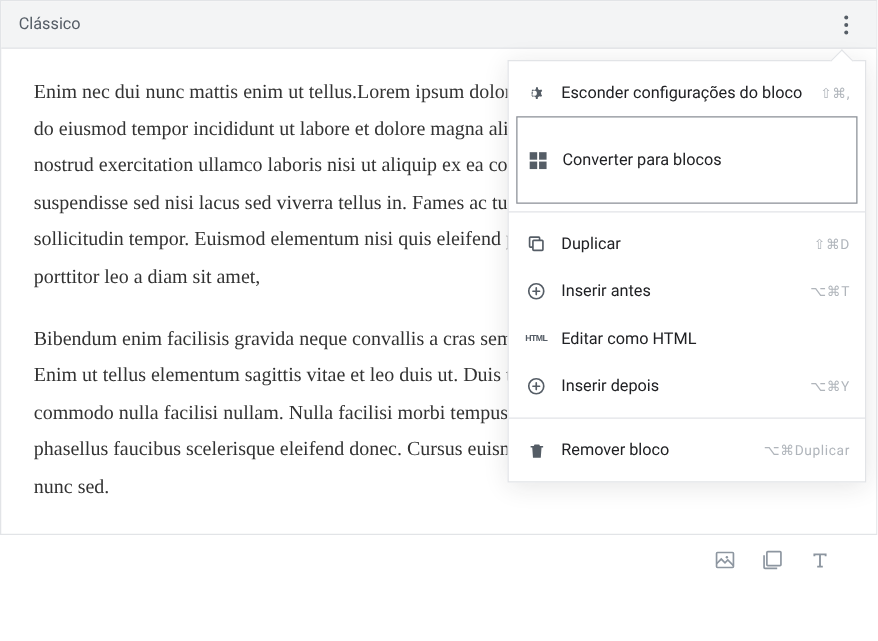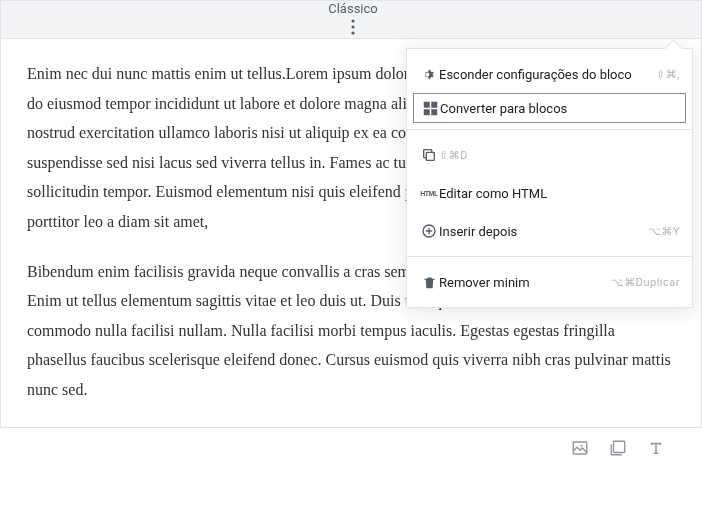--- a/index.html
+++ b/index.html
@@ -16,21 +16,20 @@
     margin: 0;
   }
   .block-header {
     display: flex;
     align-items: center;
     justify-content: space-between;
     background: #f3f4f5;
     border-bottom: 1px solid #e2e4e7;
     height: 38px;
     padding: 0 10px 0 14px;
-    flex-direction: column;
   }
   .block-title {
     font-size: 13px;
     color: #555d66;
   }
   .more-btn {
     width: 28px;
     height: 28px;
     display: flex;
     align-items: center;
@@ -85,37 +84,38 @@
   }
   .menu-group { padding: 6px 0; }
   .menu-divider { border-top: 1px solid #e2e4e7; }
   .menu-item {
     display: flex;
     align-items: center;
     padding: 9px 12px;
     font-size: 13px;
     color: #202124;
     cursor: pointer;
+    gap: 10px;
   }
   .menu-item .mi-icon {
     width: 20px; height: 20px;
     display:flex; align-items:center; justify-content:center;
     color:#555d66;
     flex-shrink:0;
   }
   .menu-item .mi-label { flex: 1; }
   .menu-item .mi-shortcut {
     font-size: 11px;
     color: #b0b5bb;
     letter-spacing: 0.5px;
   }
   .menu-item.highlight {
     margin: 0 6px;
     border: 1px solid #8a8f96;
-    padding: 4px 6px;
+    padding: 24px 6px;
   }
 
   svg { display:block; }
 </style>
 </head>
 <body>
 
 <div class="block">
   <div class="block-header">
     <span class="block-title">Clássico</span>
@@ -179,42 +179,53 @@
   </div>
   <div class="menu-divider"></div>
   <div class="menu-group">
     <div class="menu-item">
       <span class="mi-icon">
         <svg width="16" height="16" viewBox="0 0 24 24" fill="none" stroke="currentColor" stroke-width="2">
             <rect x="8" y="8" width="12" height="12" rx="1"></rect>
             <path d="M16 8V5a1 1 0 00-1-1H5a1 1 0 00-1 1v10a1 1 0 001 1h3"></path>
           </svg>
       </span>
+      <span class="mi-label">Duplicar</span>
       <span class="mi-shortcut">⇧⌘D</span>
-    </div>
-    <div class="menu-item">
-      <span class="mi-icon" style="font-size:7px;font-weight:600;letter-spacing:-0.5px;font-family:-apple-system,sans-serif;">HTML</span>
-      <span class="mi-label">Editar como HTML</span>
     </div>
     <div class="menu-item">
       <span class="mi-icon">
         <svg width="16" height="16" viewBox="0 0 24 24" fill="none" stroke="currentColor" stroke-width="2">
             <circle cx="12" cy="12" r="9"></circle>
             <path d="M12 8v8M8 12h8" stroke-linecap="round"></path>
           </svg>
       </span>
+      <span class="mi-label">Inserir antes</span>
+      <span class="mi-shortcut">⌥⌘T</span>
+    </div>
+    <div class="menu-item">
+      <span class="mi-icon" style="font-size:7px;font-weight:600;letter-spacing:-0.5px;font-family:-apple-system,sans-serif;">HTML</span>
+      <span class="mi-label">Editar como HTML</span>
+    </div>
+    <div class="menu-item">
+      <span class="mi-icon">
+        <svg width="16" height="16" viewBox="0 0 24 24" fill="none" stroke="currentColor" stroke-width="2">
+            <circle cx="12" cy="12" r="9"></circle>
+            <path d="M12 8v8M8 12h8" stroke-linecap="round"></path>
+          </svg>
+      </span>
       <span class="mi-label">Inserir depois</span>
       <span class="mi-shortcut">⌥⌘Y</span>
     </div>
   </div>
   <div class="menu-divider"></div>
   <div class="menu-group">
     <div class="menu-item">
       <span class="mi-icon">
         <svg width="15" height="15" viewBox="0 0 24 24" fill="currentColor">
             <path d="M6 7h12l-1 14H7L6 7zm3-3h6l1 2H8l1-2zM4 6h16v2H4V6z"></path>
           </svg>
       </span>
-      <span class="mi-label">Remover minim</span>
+      <span class="mi-label">Remover bloco</span>
       <span class="mi-shortcut">⌥⌘Duplicar</span>
     </div>
   </div>
 </div>
 
 </body></html>

